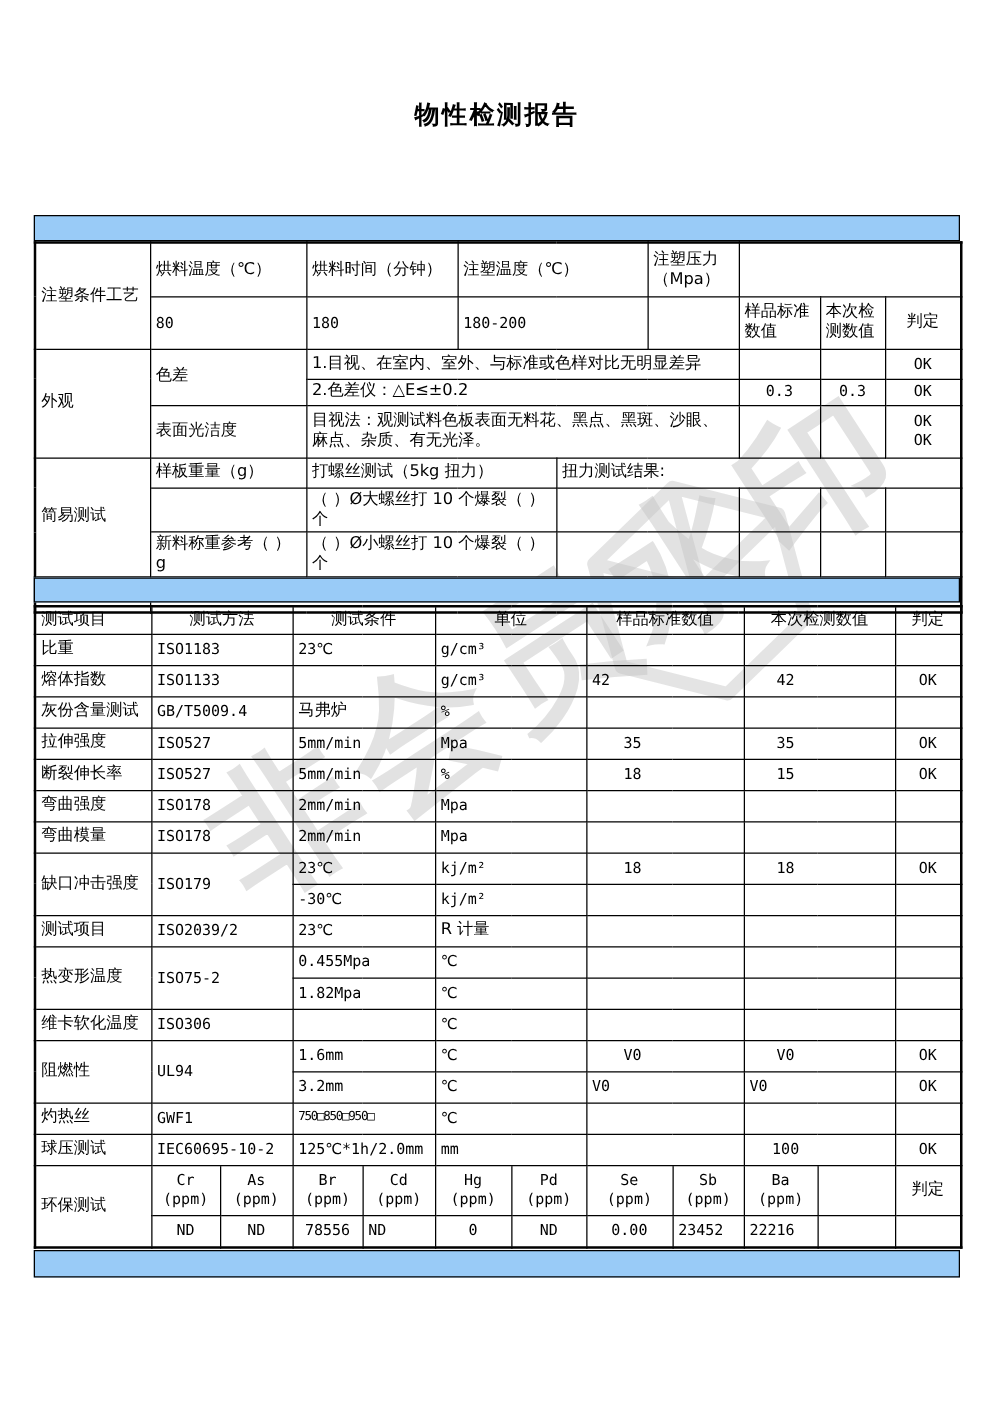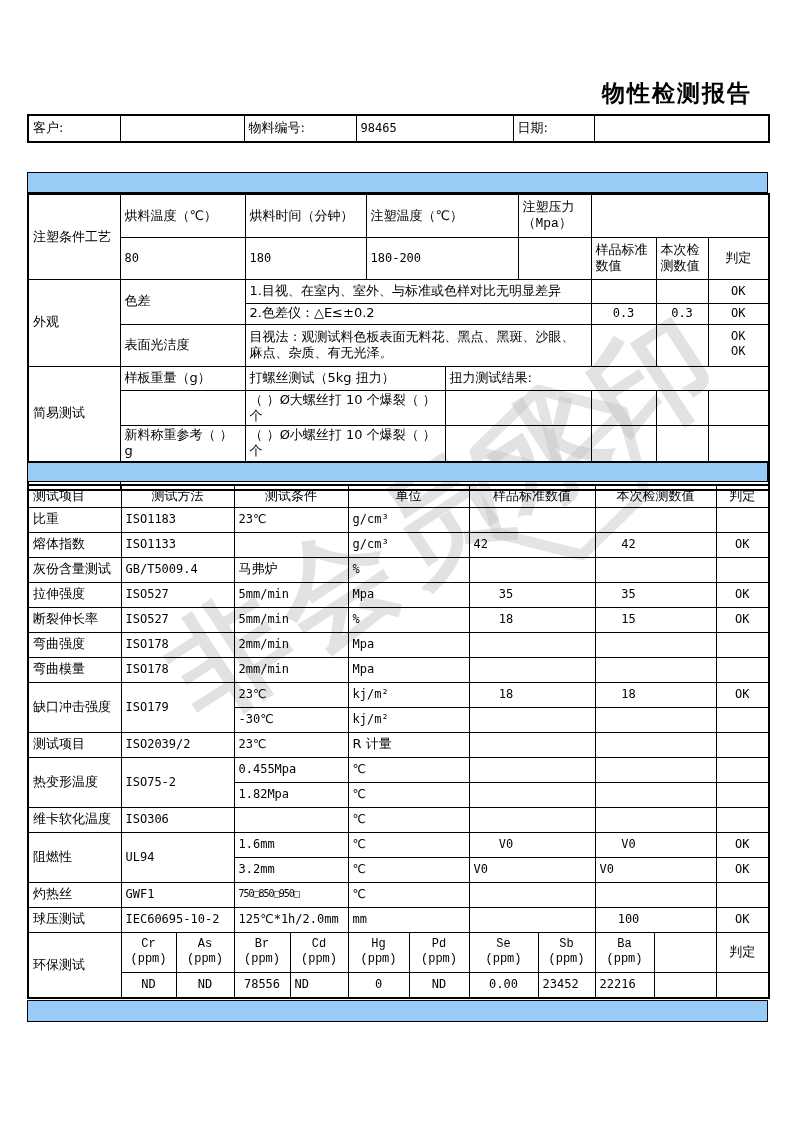--- a/index.html
+++ b/index.html
@@ -1,30 +1,30 @@
 <!DOCTYPE html>
 <html><head>
 <meta charset="utf-8">
 <style>
   html,body{margin:0;padding:0;background:#fff;}
   .page{position:relative;width:793px;height:1122px;background:#fff;overflow:hidden;
         font-family:"DejaVu Sans",sans-serif;color:#000;}
-  .ttl{position:absolute;left:11px;top:78px;width:741px;text-align:right;
-       font-size:23px;font-weight:bold;letter-spacing:2px;z-index:2;}
+  .ttl{position:absolute;left:27px;top:78px;width:741px;text-align:center;
+       font-size:20px;font-weight:bold;letter-spacing:2px;z-index:2;}
   table{border-collapse:collapse;table-layout:fixed;position:absolute;left:27px;
         width:741px;background:transparent;z-index:2;border:2px solid #000;}
   td{border:1px solid #000;padding:1px 4px;font-size:13px;vertical-align:middle;
      overflow:hidden;line-height:1.25;word-break:break-all;}
   .mono{font-family:"DejaVu Sans Mono","DejaVu Sans",monospace;font-size:12px;}
   .tc{text-align:center;}
   .sm{font-size:10px;letter-spacing:-1px;}
   .std{text-align:center;padding-right:56px;}
   .tst{text-align:center;padding-right:58px;}
   .vt{vertical-align:top;padding-top:24px;}
-  .bl{display:block;font-family:Liberation Mono, monospace;}
+  .bl{display:block;}
   .bar{position:absolute;left:27px;width:741px;background:#99CBF7;
        border:1px solid #000;box-sizing:border-box;z-index:2;}
   .wm{position:absolute;left:138px;top:622px;font-size:118px;font-weight:bold;
       color:rgba(185,185,185,0.42);white-space:nowrap;letter-spacing:8px;
       transform:rotate(-33deg);transform-origin:0 0;z-index:1;}
   .wm-logo{position:absolute;left:470px;top:380px;z-index:1;opacity:0.45;
       transform:rotate(-15deg);}
 </style>
 </head>
 <body>
@@ -41,28 +41,20 @@
   <table style="top:114px">
     <colgroup>
       <col style="width:92px">
         <col style="width:124px">
         <col style="width:112px">
       <col style="width:157px">
         <col style="width:81px">
         <col style="width:175px">
     </colgroup>
     <tbody>
-        <tr style="height:27px">
-      <td>客户:</td>
-      <td></td>
-      <td>物料编号:</td>
-      <td class="mono">98465</td>
-      <td>日期:</td>
-      <td></td>
-    </tr>
   </tbody>
     </table>
 
   <div class="bar" style="top: 172px; height: 21px; background: rgb(153, 203, 247);"></div>
 
   <table style="top:193px">
     <colgroup>
       <col style="width:92px">
         <col style="width:125px">
         <col style="width:121px">

